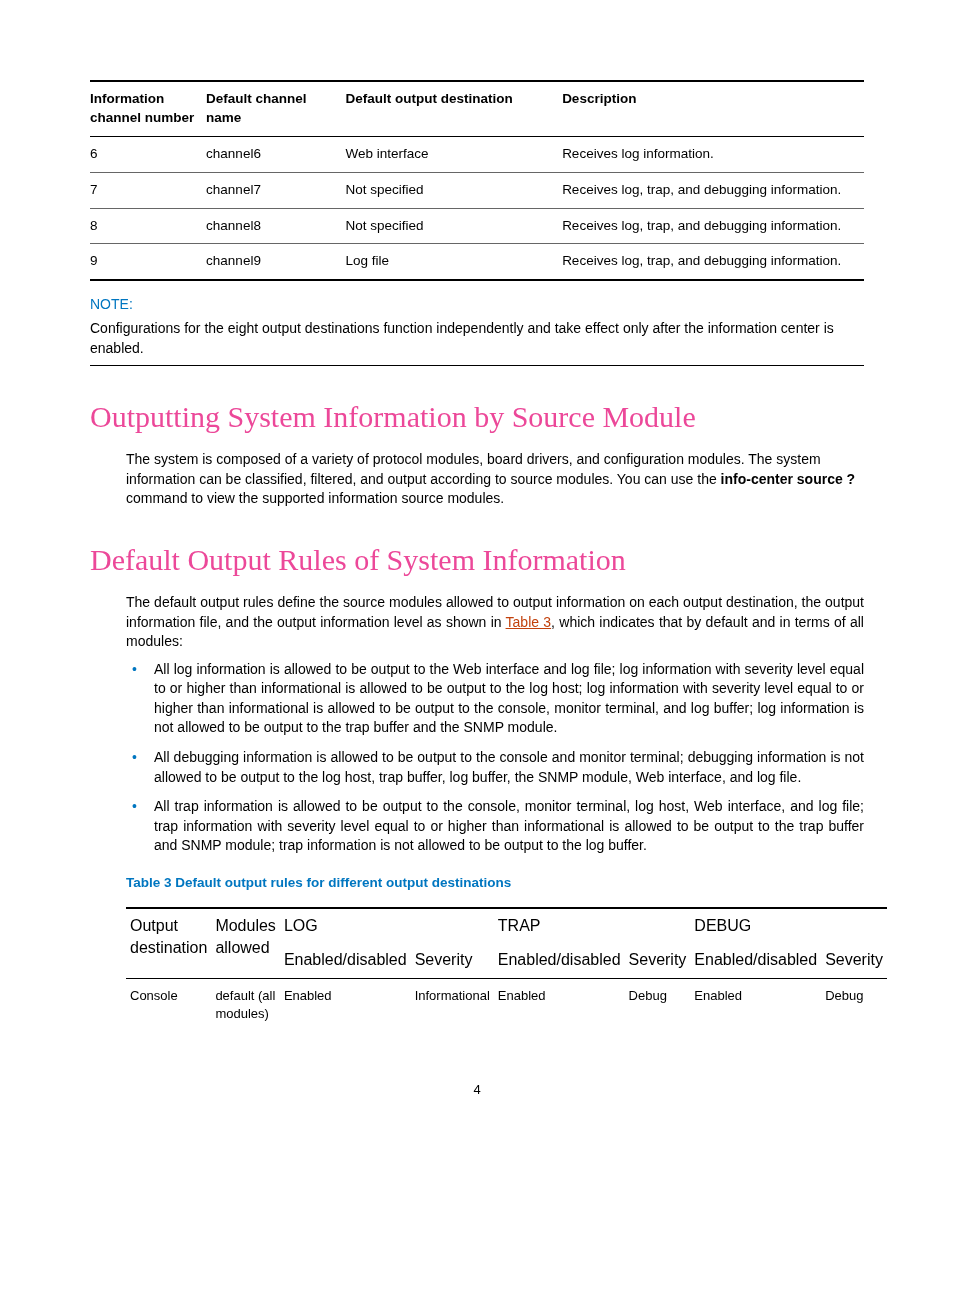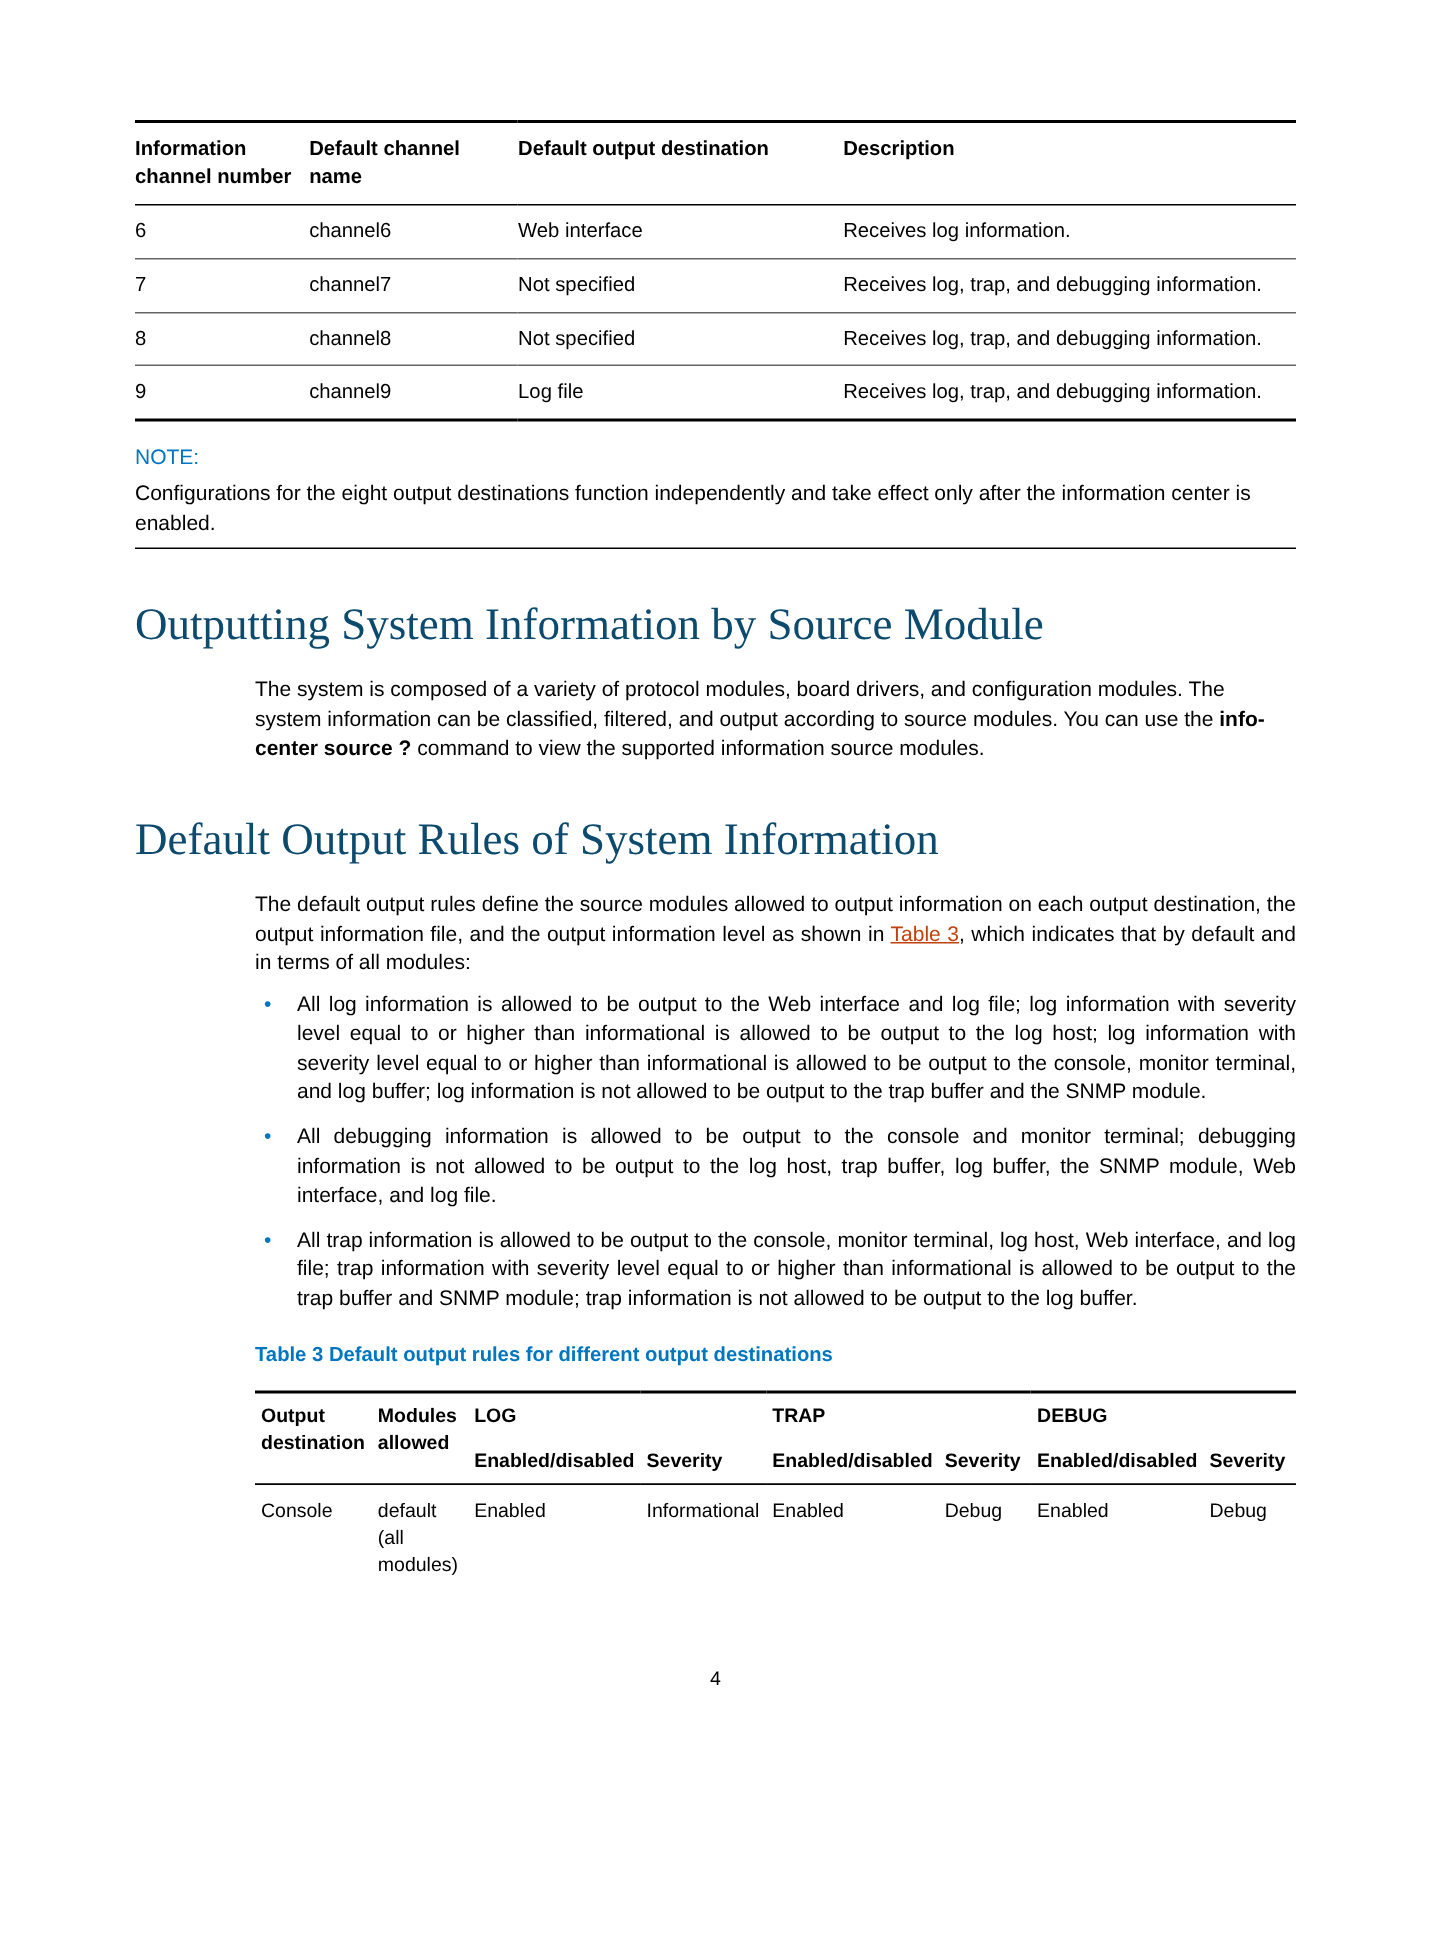--- a/index.html
+++ b/index.html
@@ -41,26 +41,26 @@
     margin: 14px 0 4px 0;
   }
   .note-body {
     margin: 0 0 8px 0;
     border-bottom: 1px solid #000;
     padding-bottom: 7px;
   }
   h2 {
     font-family: Georgia, 'Times New Roman', serif;
     font-weight: normal;
-    color: #0c4a6e;
+    color: #ec4899;
     font-size: 30px;
     margin: 30px 0 12px 0;
   }
   .indent {
-    margin-left: 80px;
+    margin-left: 36px;
   }
   .para {
     margin: 8px 0;
   }
   .justify {
     text-align: justify;
   }
   .link {
     color: #c2410c;
     text-decoration: underline;
@@ -86,22 +86,22 @@
   }
   .caption {
     color: #0076c0;
     font-weight: bold;
     font-size: 13.5px;
     margin: 6px 0 14px 0;
   }
   .table2 thead th {
     border-top: 2px solid #000;
     border-bottom: 1.5px solid #000;
-    font-weight: bold;
-    font-size: 13px;
+    font-weight: normal;
+    font-size: 16px;
     padding: 6px 4px;
   }
   .table2 thead tr:first-child th {
     border-bottom: none;
   }
   .table2 thead tr:last-child th {
     border-top: none;
   }
   .table2 td {
     font-size: 13px;

